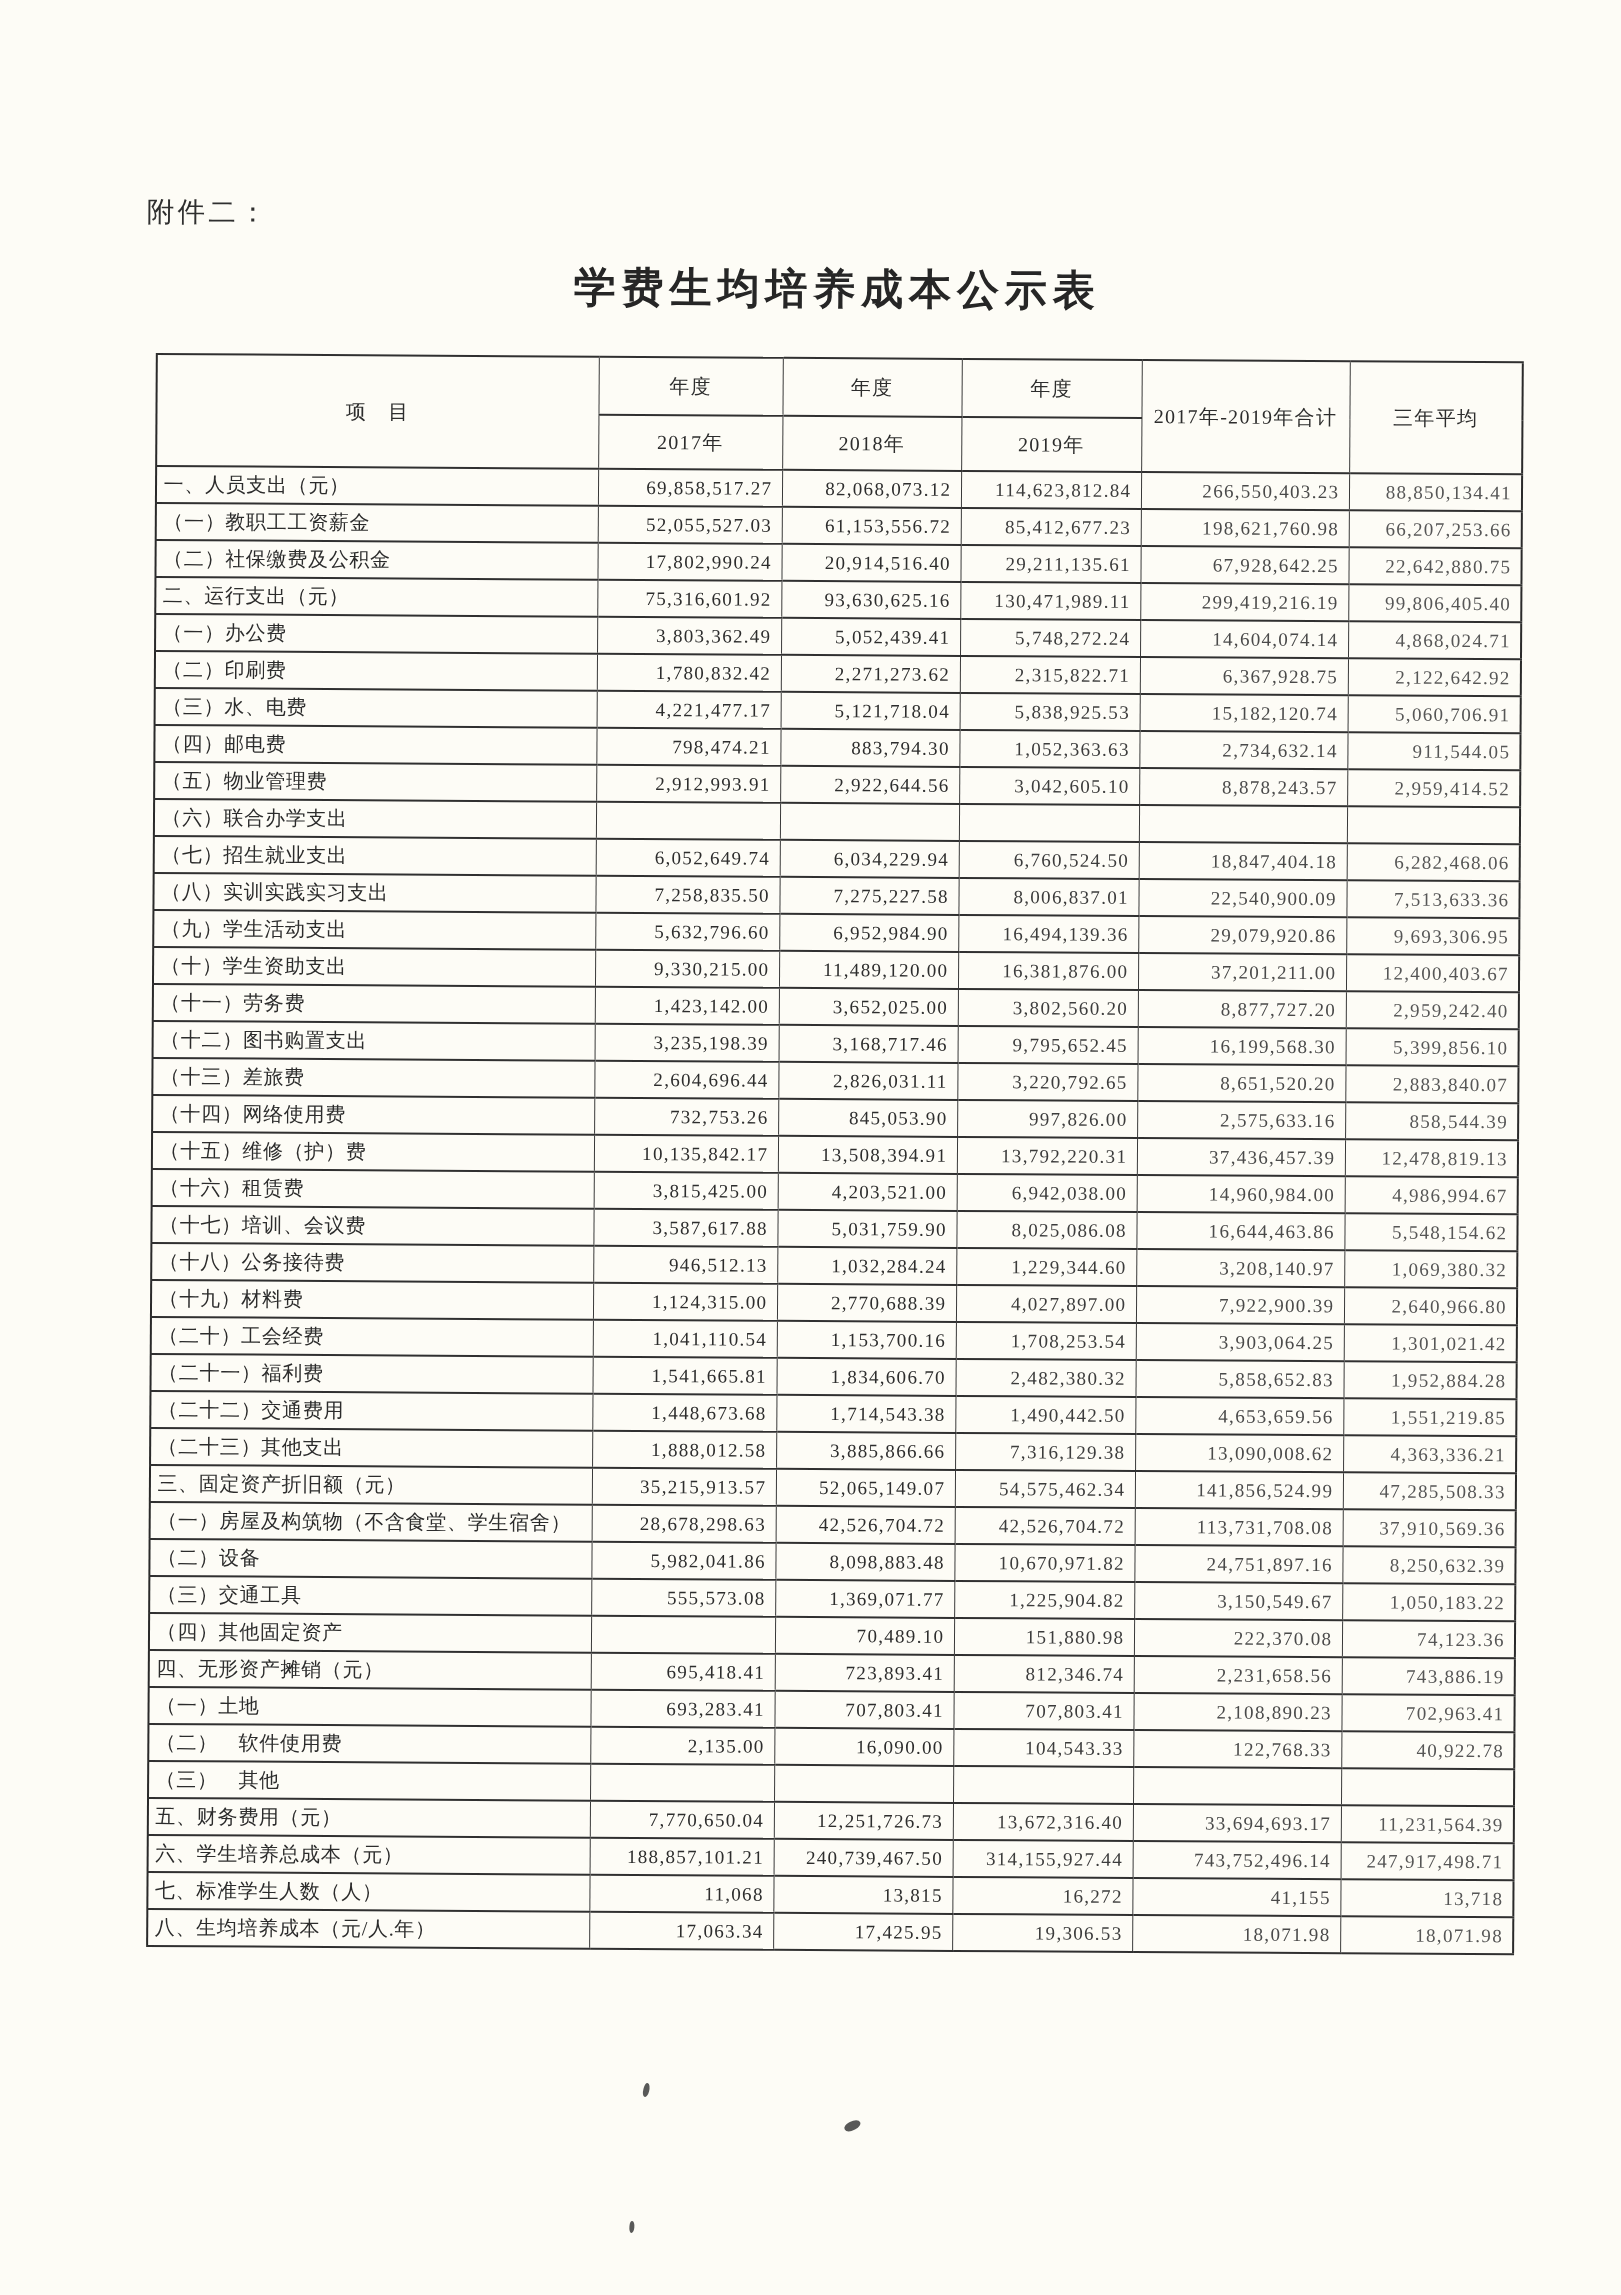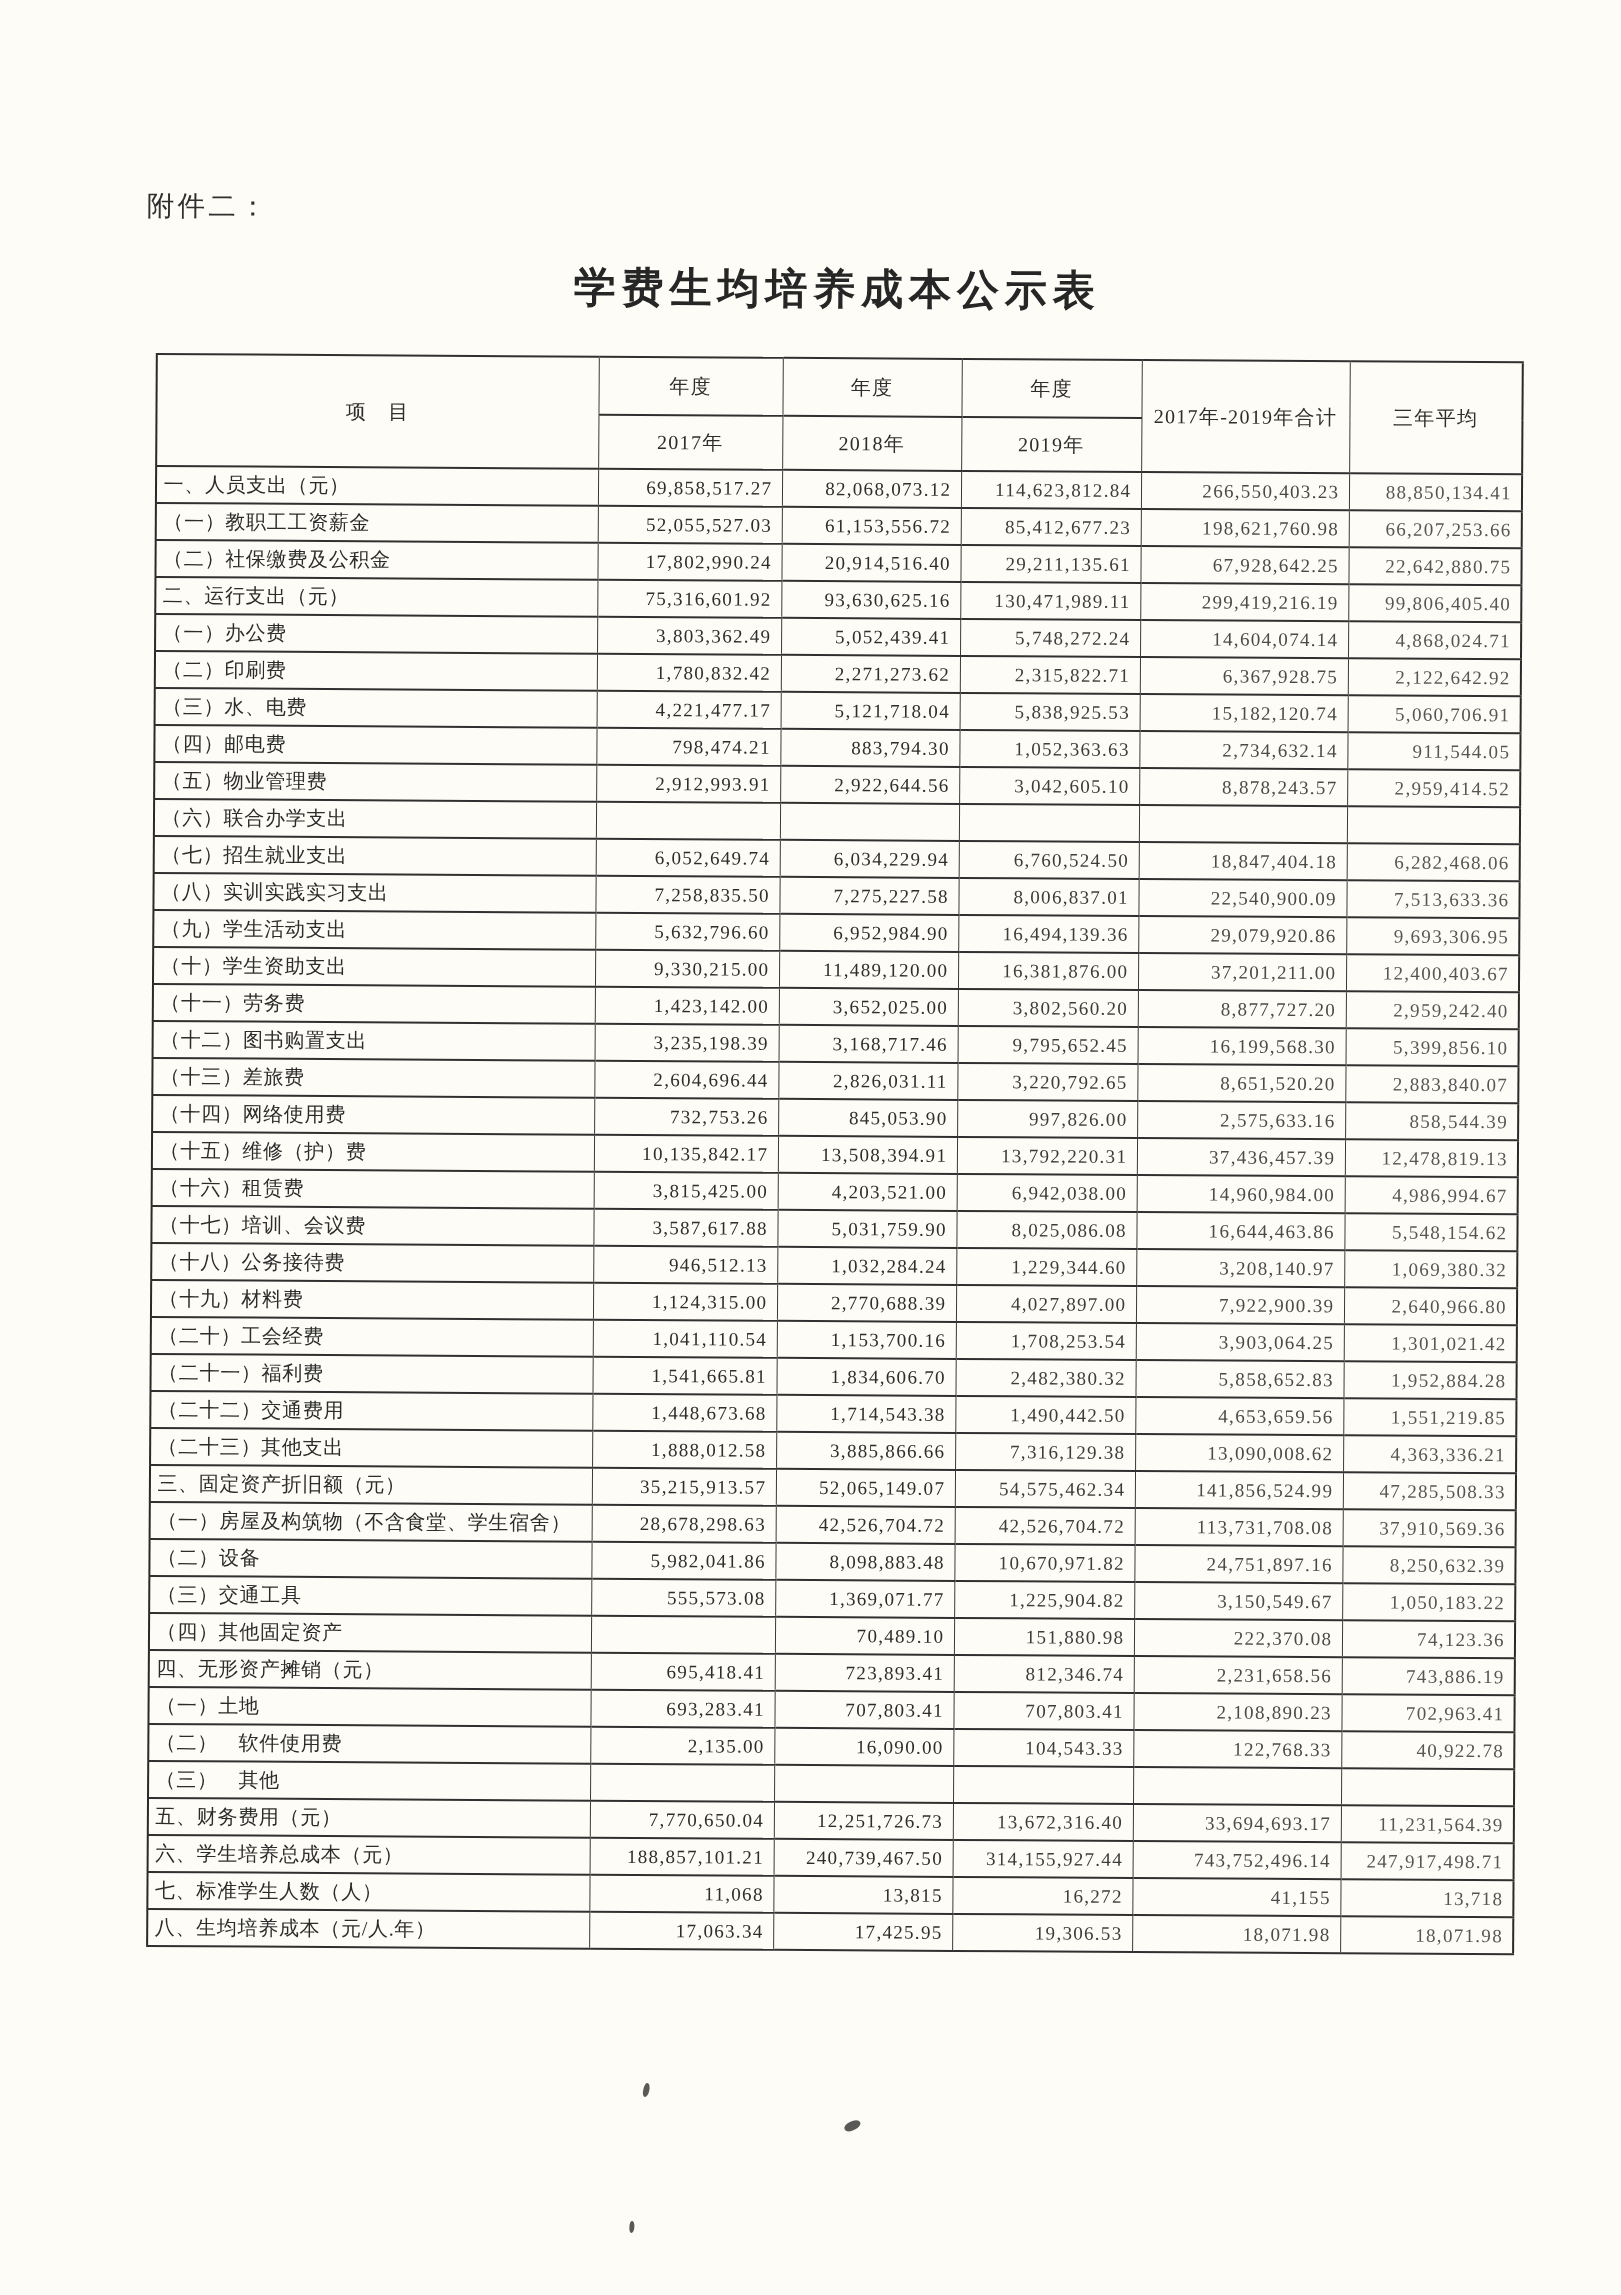--- a/index.html
+++ b/index.html
@@ -8,21 +8,21 @@
     background:#fdfcf6;
     font-family:"Liberation Serif","DejaVu Serif",serif;
     color:#2e2e2e;
   }
   .sheet{
     position:absolute;inset:0;
     transform:rotate(0.35deg);
     transform-origin:50% 50%;
   }
   .attachment{
-    position:absolute;left:141px;top:192px;
+    position:absolute;left:141px;top:198px;
     font-size:27.5px;letter-spacing:3.3px;color:#2f2f2f;
   }
   .doc-title{
     position:absolute;left:0;top:261px;width:100%;
     text-align:center;
     font-size:42px;font-weight:bold;letter-spacing:5.9px;color:#262626;
     transform:translateX(21px);
   }
   table.cost-table{
     position:absolute;left:151px;top:357px;

